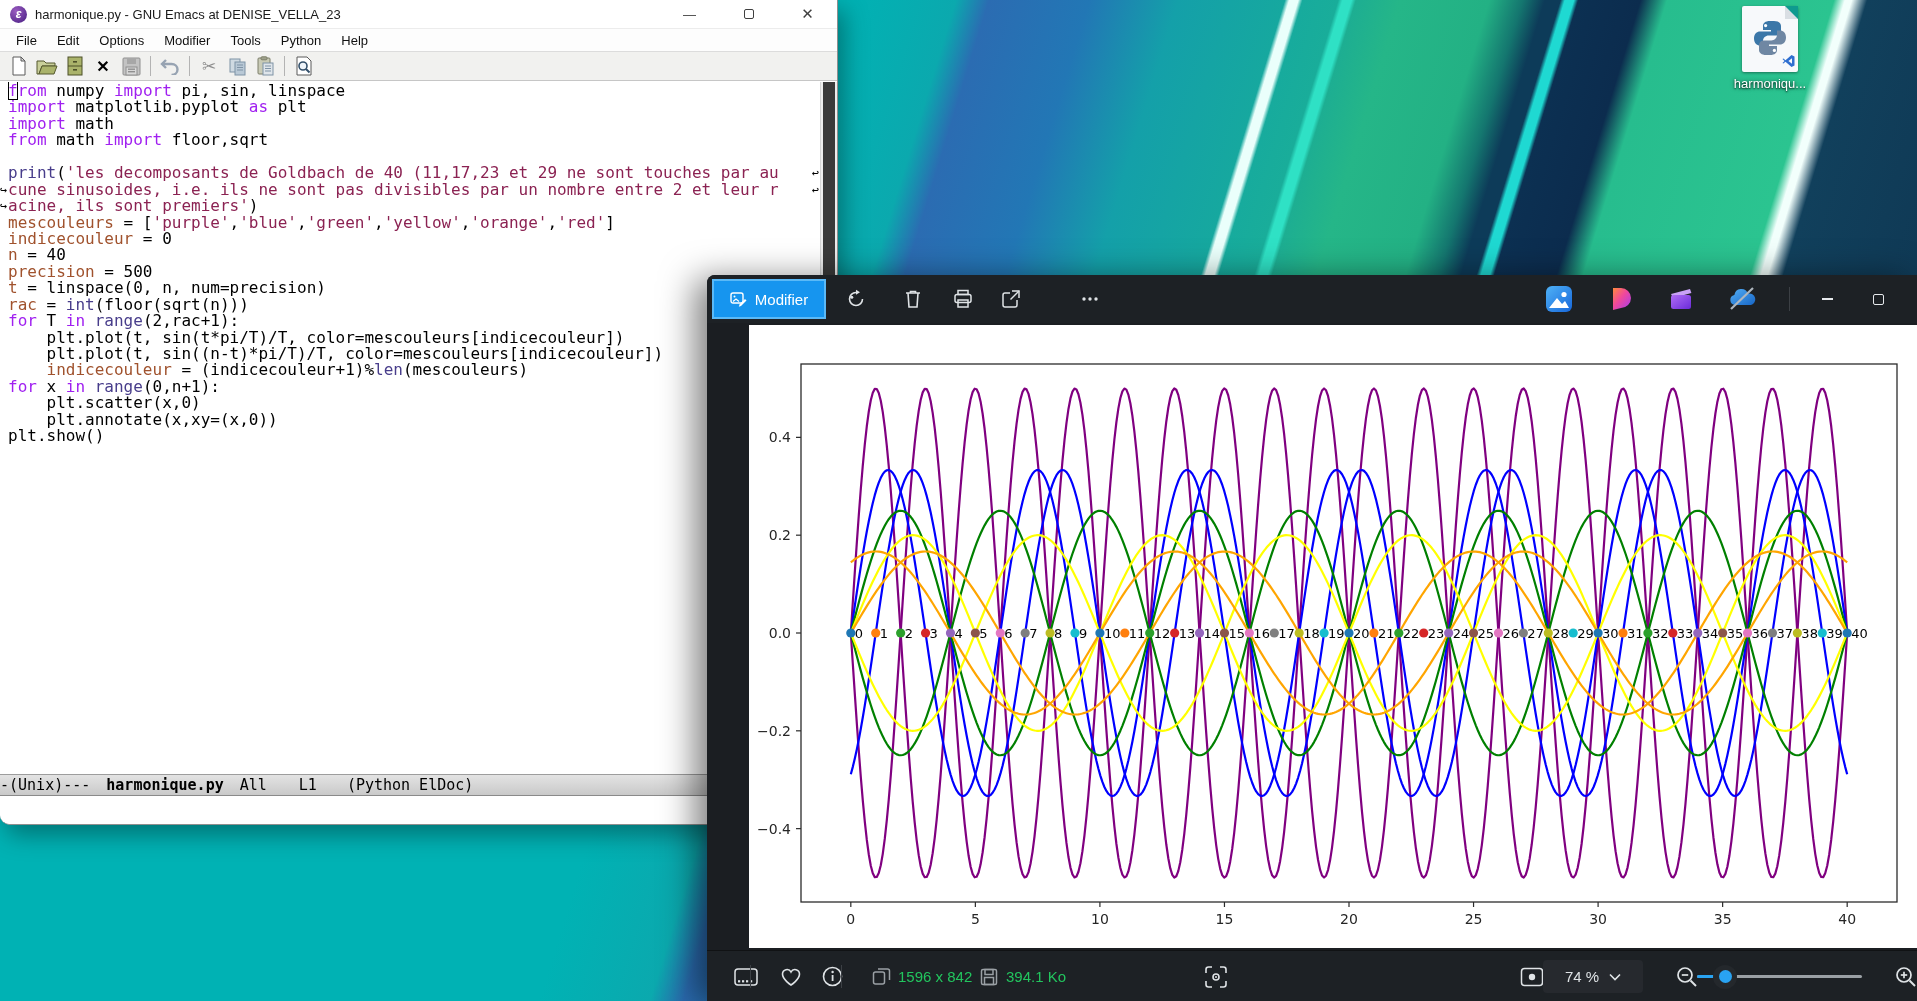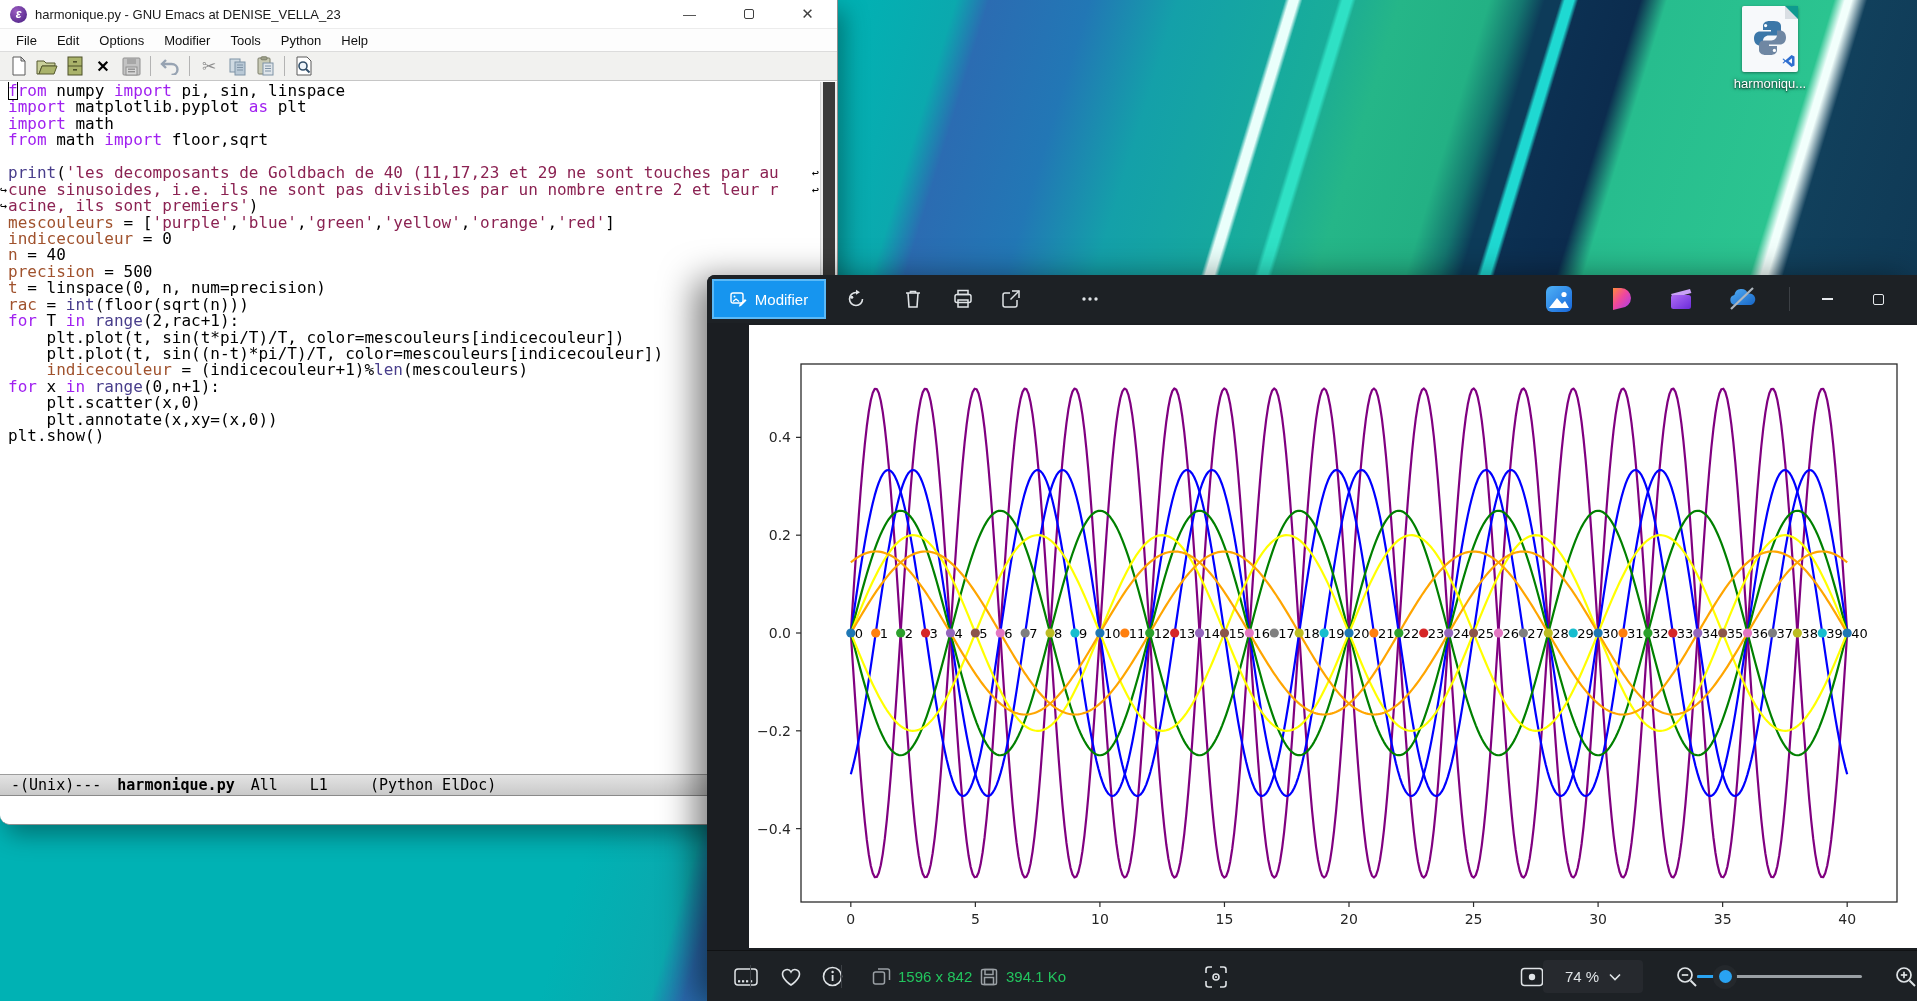--- a/index.html
+++ b/index.html
@@ -56,23 +56,23 @@
   .code-line { position:relative; height:16.45px; }
   .sg-kw { color:#a020f0; } .sg-bi { color:#483d8b; } .sg-st { color:#8b2252; } .sg-va { color:#a0522d; } .sg-pl { color:#000; }
   .cursor-box { outline:1.4px solid #000; outline-offset:-1px; }
   .we { position:absolute; right:1px; top:0; font-size:12px; color:#000; }
   .ws { position:absolute; left:-8px; top:0; font-size:12px; color:#000; }
   .e-scroll { position:absolute; top:82px; right:0; width:17px; bottom:50px; background:#ededed; border-left:1px solid #d5d5d5; }
   .e-thumb { position:absolute; left:2px; right:2px; top:0; height:99%; background:#3a3a3a; }
   .e-modeline { position:absolute; left:0; right:0; bottom:28px; height:22px; background:linear-gradient(#e3e3e3,#c9c9c9);
                 border-top:1px solid #9d9d9d; border-bottom:1px solid #8a8a8a;
                 font-family:"DejaVu Sans Mono", monospace; font-size:15px; color:#000;
-                display:flex; align-items:center; padding-left:11px; }
+                display:flex; align-items:center; padding-left:0; }
   .ml-buffer { font-weight:bold; margin:0 16px; }
-  .ml-all { margin-right:32px; } .ml-line { margin-right:42px; }
+  .ml-all { margin-right:32px; } .ml-line { margin-right:30px; }
   .e-minibuffer { position:absolute; left:0; right:0; bottom:0; height:27px; background:#fff; border-radius:0 0 10px 10px; }
 
   
   .photos { position:absolute; left:707px; top:275px; width:1210px; height:726px;
             background:#16191d; border-radius:8px 0 0 0; overflow:hidden;
             box-shadow:-12px 4px 34px rgba(0,0,0,.5); }
   .p-title { position:absolute; left:0; top:0; right:0; height:48px; background:#1d2125; }
   .p-edit { position:absolute; left:5px; top:4px; height:40px; width:114px; background:#1695ef;
             border:2px solid #5ab9f7; border-radius:0; display:flex; align-items:center; justify-content:center;
             gap:8px; color:#fff; font-size:15px; }

